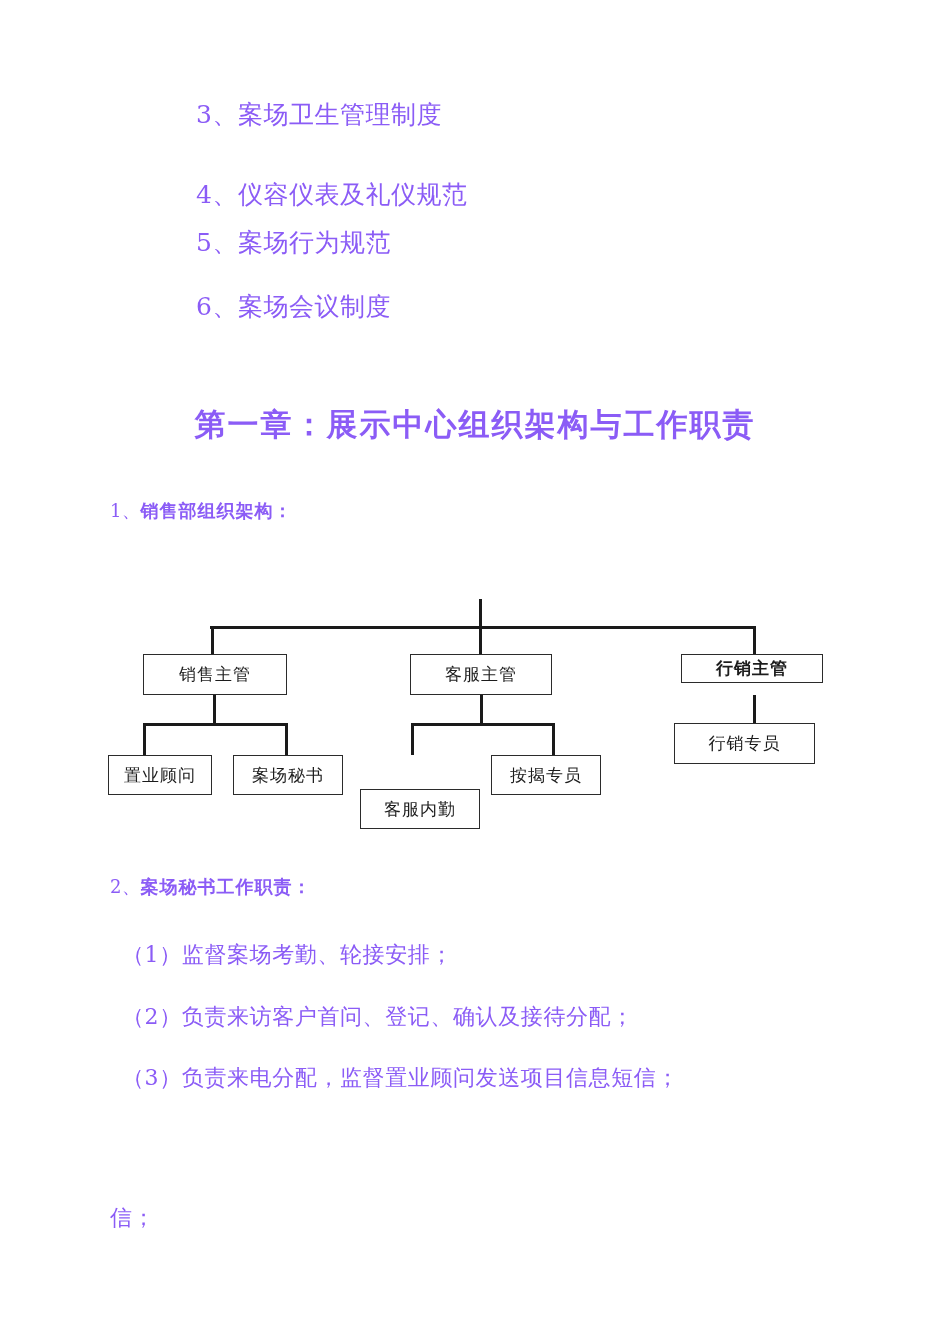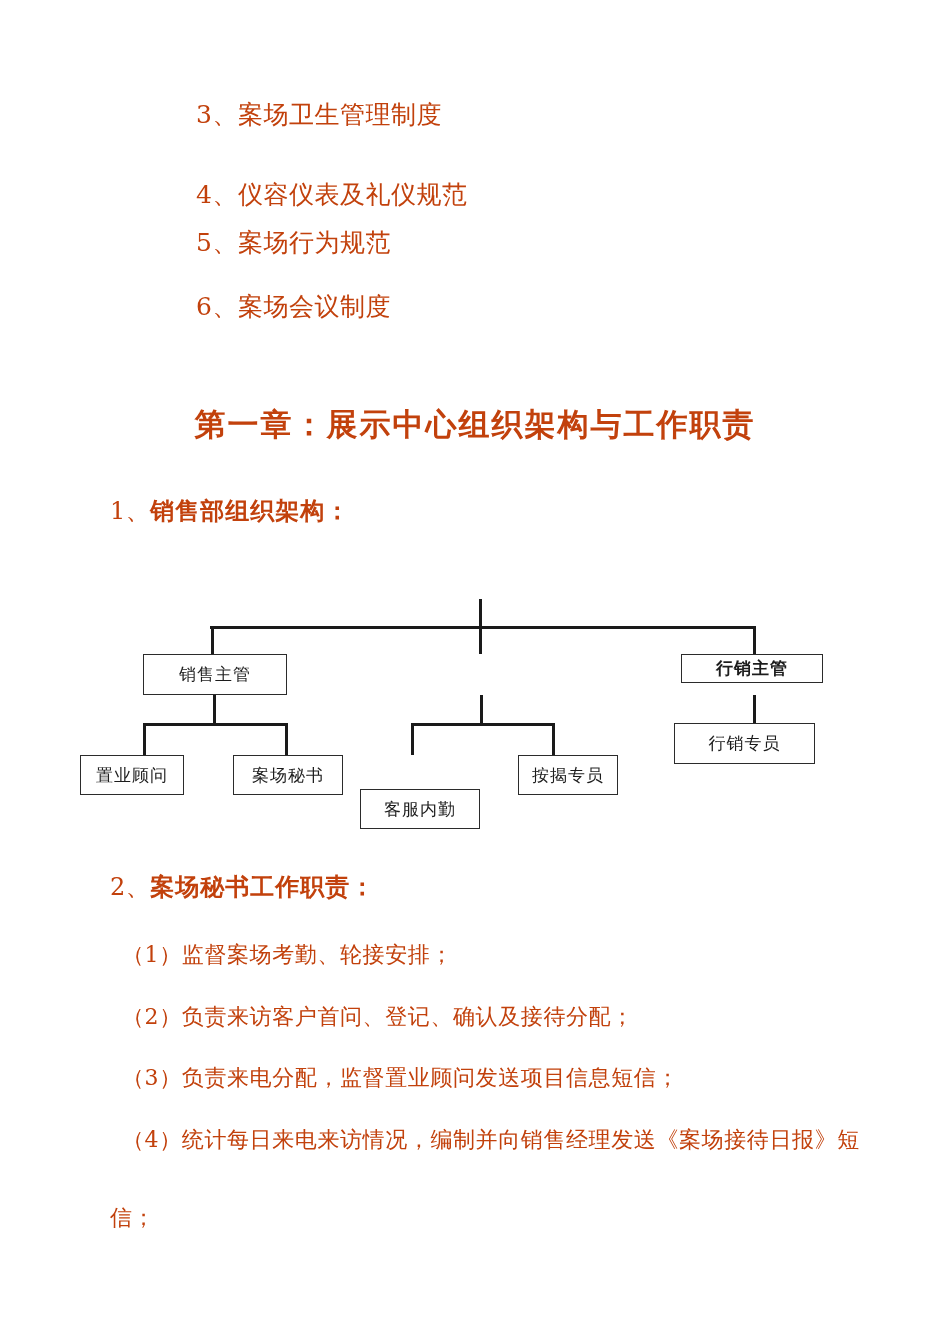--- a/index.html
+++ b/index.html
@@ -21,21 +21,21 @@
     inset: 0;
     width: 950px;
     height: 1344px;
   }
 
   
   .line {
     position: absolute;
     white-space: nowrap;
     font-family: "DejaVu Serif", "Liberation Serif", serif;
-    color: #c2410c;
+    color: #8b5cf6;
     letter-spacing: 0.5px;
   }
 
   .toc-item {
     left: 196px;
     font-size: 25px;
     line-height: 30px;
   }
 
   .chapter-title {
@@ -43,21 +43,21 @@
     width: 950px;
     text-align: center;
     font-size: 31px;
     font-weight: bold;
     letter-spacing: 2px;
     line-height: 40px;
   }
 
   .section-heading {
     left: 110px;
-    font-size: 24px;
+    font-size: 18px;
     line-height: 30px;
   }
   .section-heading .num {
     font-weight: normal;
   }
   .section-heading .txt {
     font-weight: bold;
     letter-spacing: 1px;
   }
 
@@ -127,44 +127,44 @@
 
     <div class="connector v" style="left:479px; top:599px; height:28px;"></div>
 
     <div class="connector h" style="left:210px; top:626px; width:546px;"></div>
 
     <div class="connector v" style="left:211px; top:626px; height:28px;"></div>
     <div class="connector v" style="left:479px; top:626px; height:28px;"></div>
     <div class="connector v" style="left:753px; top:626px; height:28px;"></div>
 
     <div class="node" style="left:143px; top:654px; width:144px; height:41px;">销售主管</div>
+    <div class="node" style="left:410px; top:654px; width:142px; height:41px;">客服主管</div>
     <div class="node" style="left:681px; top:654px; width:142px; height:29px;font-weight:bold;">行销主管</div>
 
     <div class="connector v" style="left:213px; top:695px; height:30px;"></div>
     <div class="connector h" style="left:143px; top:723px; width:144px;"></div>
     <div class="connector v" style="left:143px; top:723px; height:32px;"></div>
     <div class="connector v" style="left:285px; top:723px; height:32px;"></div>
 
     <div class="connector v" style="left:480px; top:695px; height:30px;"></div>
     <div class="connector h" style="left:411px; top:723px; width:143px;"></div>
     <div class="connector v" style="left:411px; top:723px; height:32px;"></div>
     <div class="connector v" style="left:552px; top:723px; height:32px;"></div>
 
     <div class="connector v" style="left:753px; top:695px; height:29px;"></div>
 
-    <div class="node" style="left:80px; top:755px; width:104px; height:40px;">置业顾问</div>
+    <div class="node" style="left:108px; top:755px; width:104px; height:40px;">置业顾问</div>
     <div class="node" style="left:233px; top:755px; width:110px; height:40px;">案场秘书</div>
     <div class="node" style="left:360px; top:755px; width:120px; height:40px;margin-top:34px;">客服内勤</div>
-    <div class="node" style="left:518px; top:755px; width:100px; height:40px;">按揭专员</div>
+    <div class="node" style="left:491px; top:755px; width:110px; height:40px;">按揭专员</div>
     <div class="node" style="left:674px; top:723px; width:141px; height:41px;">行销专员</div>
   </div>
 
   <div class="line section-heading" style="top:872px">
     <span class="num">2、</span><span class="txt">案场秘书工作职责：</span>
   </div>
 
   <div class="line body-item" style="top:941px">（1）监督案场考勤、轮接安排；</div>
   <div class="line body-item" style="top:1003px">（2）负责来访客户首问、登记、确认及接待分配；</div>
   <div class="line body-item" style="top:1064px">（3）负责来电分配，监督置业顾问发送项目信息短信；</div>
-  <div class="line body-item" style="top:1126px">（4）统计每日来电来访情况，编制并向销售经理发送《案场接待日报》短</div>
   <div class="line body-cont" style="top:1204px">信；</div>
 
 </div>
 
 </body></html>

